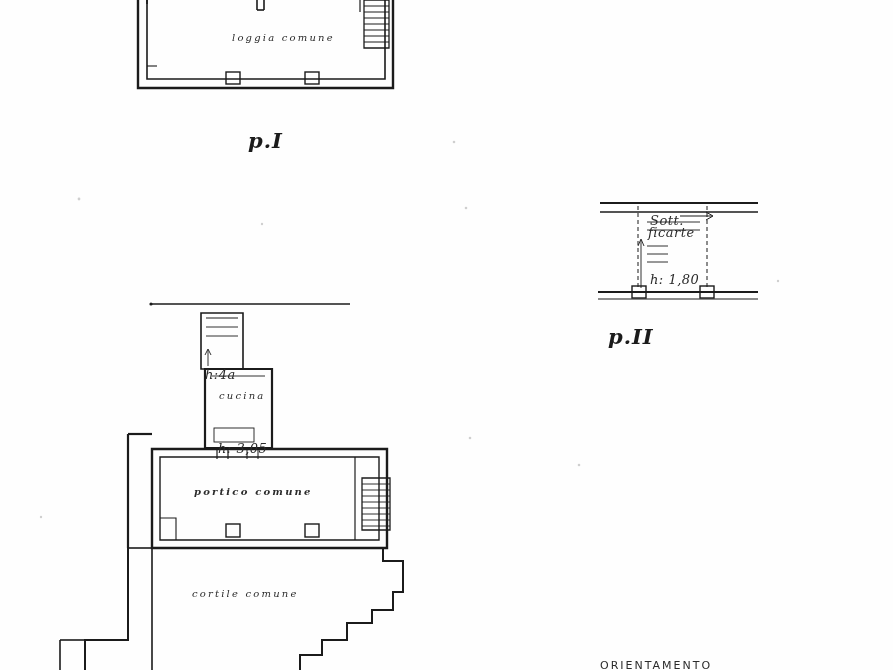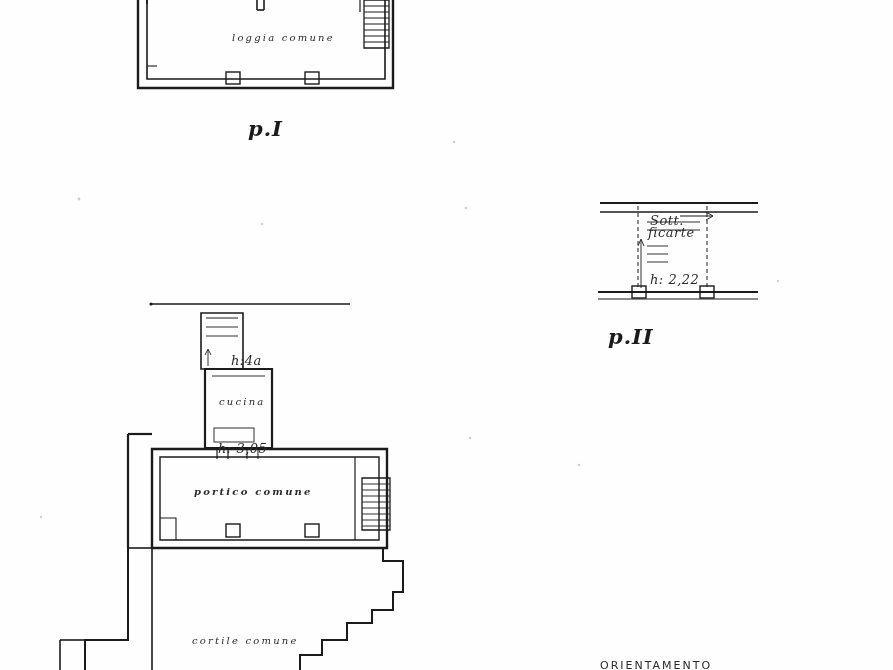--- a/index.html
+++ b/index.html
@@ -168,35 +168,35 @@
       <circle cx="470" cy="438" r="1.3"></circle>
       <circle cx="579" cy="465" r="1.3"></circle>
       <circle cx="262" cy="224" r="1.2"></circle>
       <circle cx="778" cy="281" r="1.2"></circle>
       <circle cx="41" cy="517" r="1.2"></circle>
     </g>
   </svg>
 
   <div class="label room-label hand" style="left:196px; top:32px;margin-left:36px;">loggia comune</div>
 
-  <div class="label floor-title" style="left:248px; top:116px;">p.I</div>
+  <div class="label floor-title" style="left:248px; top:128px;">p.I</div>
 
   <div class="label small-dim hand" style="left:650px; top:213px;">Sott.</div>
 
   <div class="label small-dim hand" style="left:648px; top:225px;">ficarte</div>
 
-  <div class="label small-dim hand" style="left:650px; top:272px;">h: 2,22</div>
+  <div class="label small-dim hand" style="left:650px; top:272px;">h: 1,80</div>
 
   <div class="label floor-title" style="left:608px; top:324px;">p.II</div>
 
-  <div class="label small-dim hand" style="left:205px; top:353px;margin-left:26px;">h:4a</div>
-
-  <div class="label room-label hand" style="left:219px; top:390px;margin-top:6px;">cucina</div>
+  <div class="label small-dim hand" style="left:205px; top:367px;">h:4a</div>
+
+  <div class="label room-label hand" style="left:219px; top:390px;">cucina</div>
 
   <div class="label small-dim hand" style="left:218px; top:441px;">h: 3,05</div>
 
   <div class="label room-label hand" style="left:194px; top:486px;font-weight:bold;">portico comune</div>
 
-  <div class="label room-label hand" style="left:192px; top:588px;margin-top:47px;">cortile comune</div>
+  <div class="label room-label hand" style="left:192px; top:588px;">cortile comune</div>
 
   <div class="label orient-title" style="left:600px; top:659px;">ORIENTAMENTO</div>
 
 </div>
 
 </body></html>

